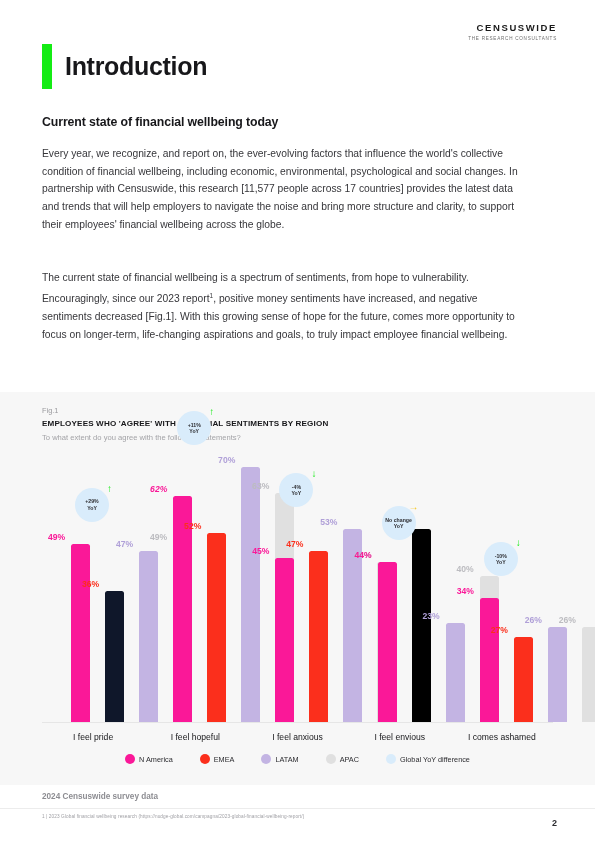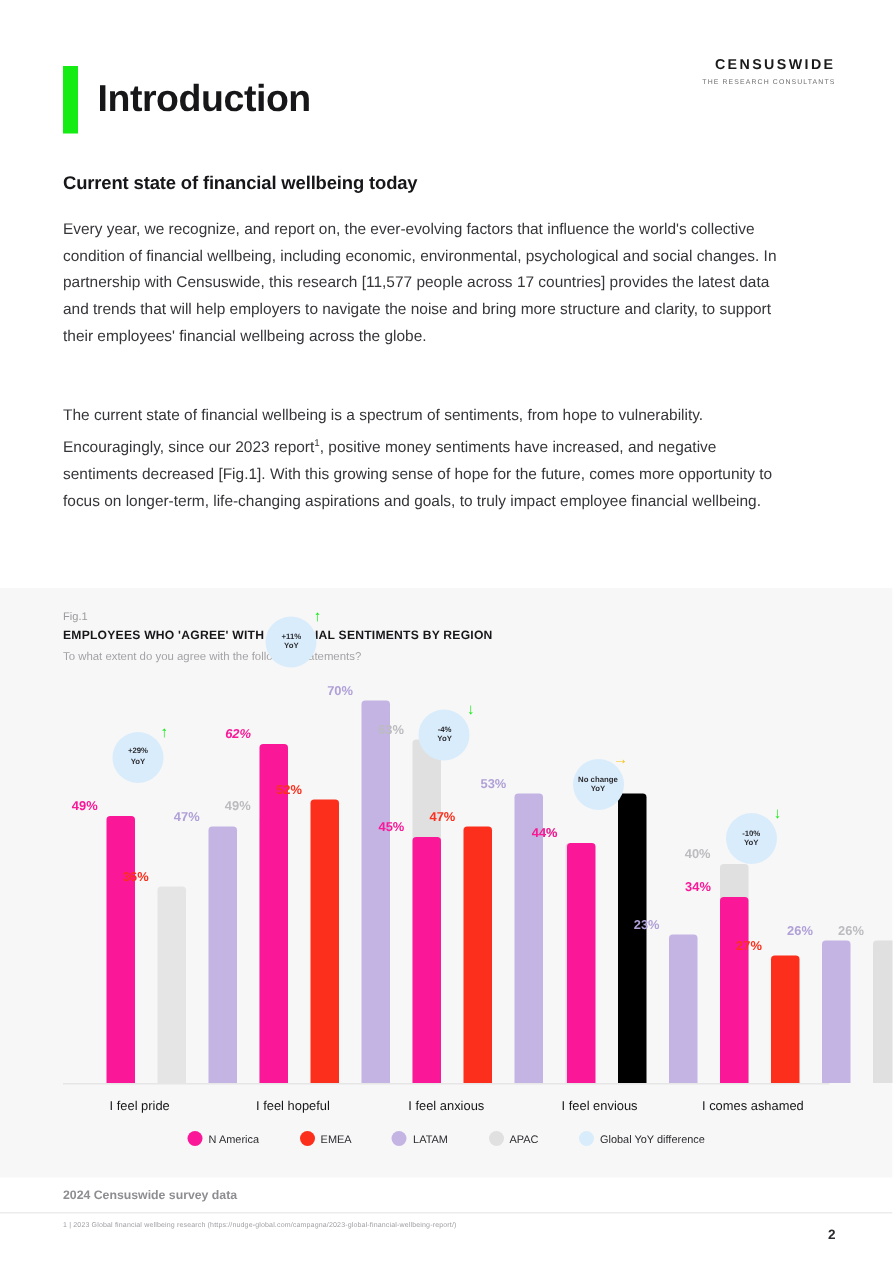--- a/index.html
+++ b/index.html
@@ -7,21 +7,21 @@
     width: 595px; height: 842px;
     font-family: "Liberation Sans", sans-serif;
     background: #ffffff;
     overflow: hidden;
   }
   .page { position: relative; width: 595px; height: 842px; background: #ffffff; }
 
   
   .brand { position: absolute; right: 38px; top: 22px; text-align: right; }
   .brand-name {
-    font-size: 9.5px; font-weight: 700; letter-spacing: 1.6px; color: #1a1a1a; margin-top: 16px;
+    font-size: 9.5px; font-weight: 700; letter-spacing: 1.6px; color: #1a1a1a;
   }
   .brand-sub {
     font-size: 4.6px; letter-spacing: 0.75px; color: #6e6e6e; margin-top: 3px;
   }
 
   
   .title-row { position: absolute; left: 42px; top: 44px; display: flex; align-items: center; }
   .title-accent { width: 10px; height: 45px; background: #14ec14; margin-right: 13px; }
   .title-text { font-size: 25px; font-weight: 700; color: #17171a; letter-spacing: -0.3px; }
 
@@ -135,21 +135,21 @@
     <div class="plot">
       <div class="groups" id="groups">
           <div class="group">
             <div class="bars">
               <div class="bar-wrap">
                 <div class="bar" style="height: 178.36px; background: rgb(250, 24, 152);">
                   <div class="bar-label" style="color: rgb(250, 24, 152);">49%</div>
                 </div>
               </div>
               <div class="bar-wrap">
-                <div class="bar" style="height: 131.04px; background: #e5e5e5;">
+                <div class="bar" style="height: 131.04px; background: #0f172a;">
                   <div class="bar-label" style="color: rgb(251, 47, 28);">36%</div>
                 </div>
               </div>
               <div class="bar-wrap">
                 <div class="bar" style="height: 171.08px; background: rgb(195, 180, 227);">
                   <div class="bar-label" style="color: rgb(176, 160, 216);">47%</div>
                 </div>
               </div>
               <div class="bar-wrap">
                 <div class="bar" style="height: 178.36px; background: rgb(224, 224, 224);">

